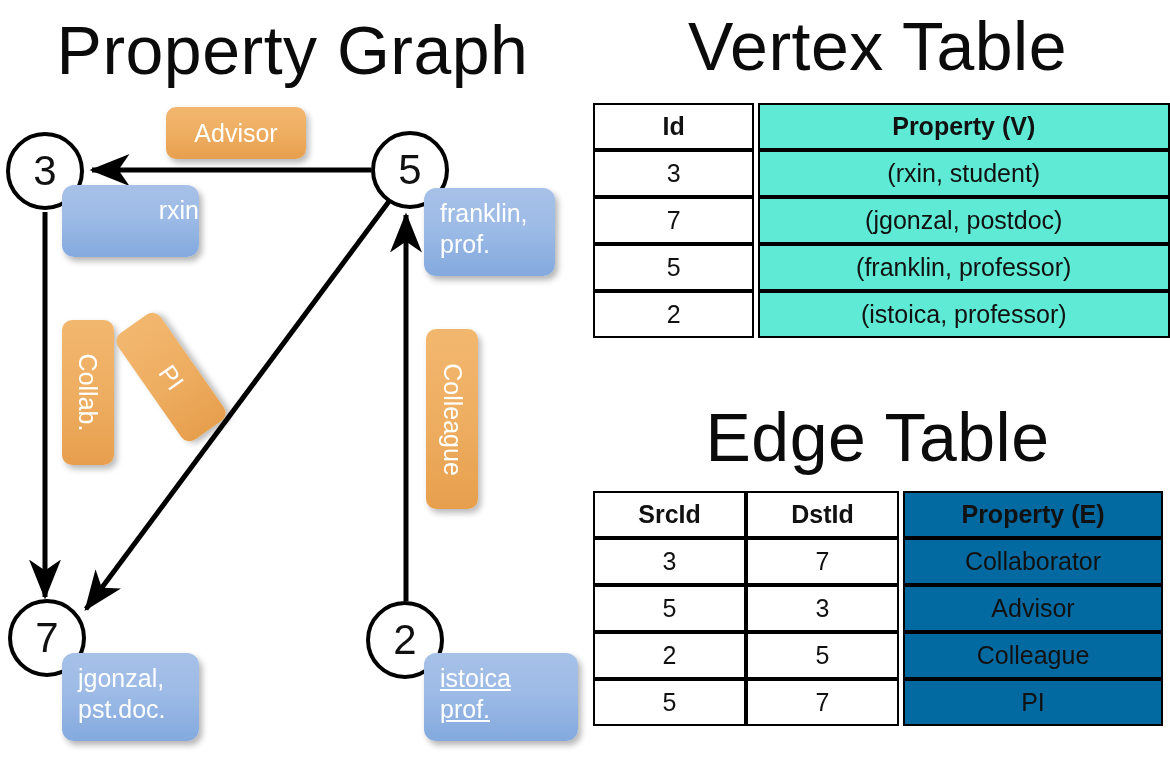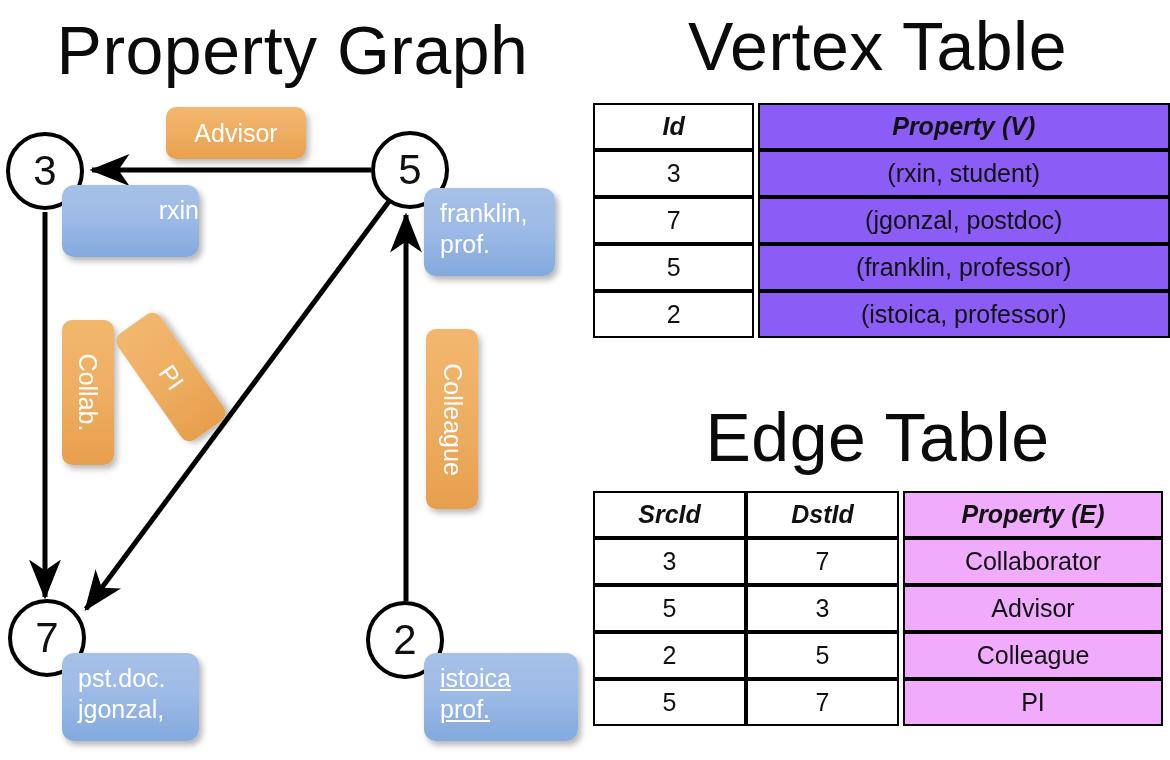--- a/index.html
+++ b/index.html
@@ -136,31 +136,31 @@
   }
   .data-table td, .data-table th {
     border: 2px solid #000;
     text-align: center;
     font-weight: 300;
     padding: 0;
     height: 47px;
     box-sizing: border-box;
     white-space: nowrap;
   }
-  .data-table th { font-weight: 700; font-size: 25px; font-style: italic; }
+  .data-table th { font-weight: 700; font-size: 25px; }
   .col-gap { border: none !important; width: 4px; background: #fff; }
 
   #vertex-table { left: 593px; top: 103px; }
   #vertex-table .c-id   { width: 186px; background: #ffffff; }
-  #vertex-table .c-prop { width: 448px; background: #8b5cf6; }
+  #vertex-table .c-prop { width: 448px; background: #5eead4; }
 
   #edge-table { left: 593px; top: 491px; }
   #edge-table .c-src  { width: 153px; background: #ffffff; margin-top: 29px; }
   #edge-table .c-dst  { width: 153px; background: #ffffff; }
-  #edge-table .c-eprop{ width: 260px; background: #f0abfc; }
+  #edge-table .c-eprop{ width: 260px; background: #0369a1; }
 </style>
 </head>
 <body>
 
 <div id="title-property-graph" class="title">Property Graph</div>
 
 <div id="graph-panel">
 
   <svg id="graph-edges" viewBox="0 0 585 760" xmlns="http://www.w3.org/2000/svg">
     <defs>
@@ -184,22 +184,22 @@
   <div id="node-2" class="node-circle">2</div>
 
   <div id="prop-rxin" class="prop-box">
     <div>rxin</div>
   </div>
   <div id="prop-franklin" class="prop-box">
     <div>franklin,</div>
     <div>prof.</div>
   </div>
   <div id="prop-jgonzal" class="prop-box">
+    <div>jgonzal,</div>
     <div>pst.doc.</div>
-    <div>jgonzal,</div>
   </div>
   <div id="prop-istoica" class="prop-box">
     <div>istoica</div>
     <div>prof.</div>
   </div>
 
   <div id="edge-label-advisor" class="edge-label">
     <span>Advisor</span>
   </div>
   <div id="edge-label-collab" class="edge-label vertical">

